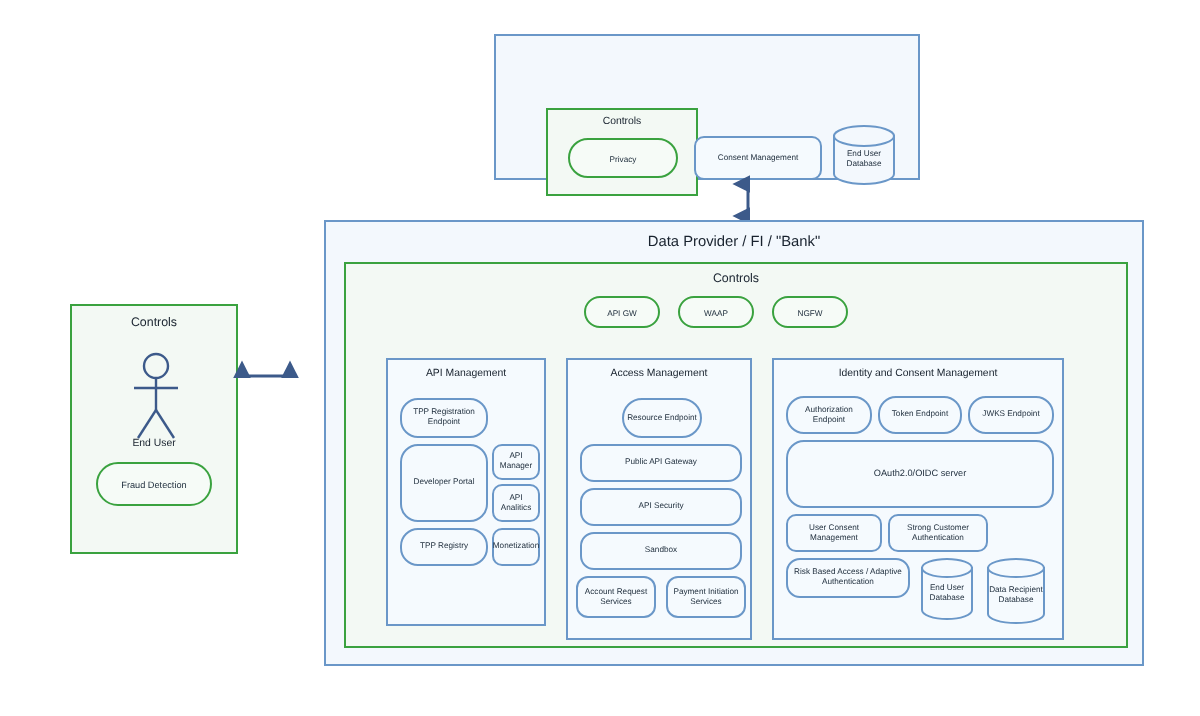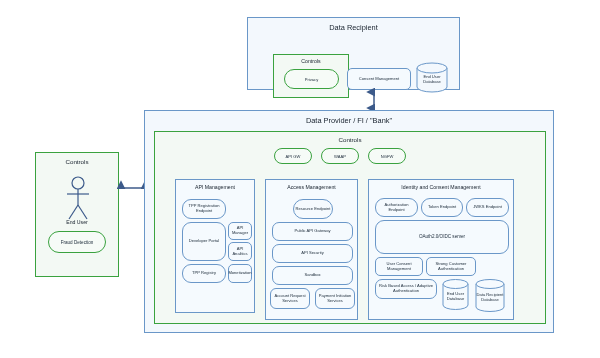--- a/index.html
+++ b/index.html
@@ -96,21 +96,20 @@
   .fs4 { font-size: 4.1px; }
   .fs45 { font-size: 4.6px; }
   .fs5 { font-size: 5.2px; }
   .fs6 { font-size: 6.2px; }
   .fs7 { font-size: 7.4px; }
 </style>
 </head>
 <body>
 
 <div class="box" style="left:247px; top:17px; width:213px; height:73px;">
-  <div class="title fs7" style="top:5px;">Data Recipient</div>
 
   <div class="box green" style="left:25px; top:36px; width:76px; height:44px;">
     <div class="title fs5" style="top:3px;">Controls</div>
     <div class="pill fs4" style="left:10px; top:14px; width:55px; height:20px;">
       <span>Privacy</span>
     </div>
   </div>
 
   <div class="node fs4" style="left:99px; top:50px; width:64px; height:22px;">
     <span>Consent Management</span>
@@ -165,21 +164,21 @@
         <path d="M3,0 L6,6 L0,6 Z" fill="#3c5a8a"></path>
       </marker>
       <marker id="ahR" markerWidth="6" markerHeight="6" refX="3" refY="5.2" orient="auto">
         <path d="M3,0 L6,6 L0,6 Z" fill="#3c5a8a"></path>
       </marker>
     </defs>
     <line x1="2" y1="6" x2="26" y2="6" stroke="#3c5a8a" stroke-width="1.5" marker-start="url(#ahL)" marker-end="url(#ahR)"></line>
   </svg>
 </div>
 
-<div class="box" style="left:144px; top:110px; width:410px; height:223px;">
+<div class="box" style="left:162px; top:110px; width:410px; height:223px;">
   <div class="title fs7" style="top:5px;">Data Provider / FI / "Bank"</div>
 
   <div class="box green" style="left:9px; top:20px; width:392px; height:193px;">
     <div class="title fs6" style="top:4px;">Controls</div>
 
     <div class="pill fs4" style="left:119px; top:16px; width:38px; height:16px;">
       <span>API GW</span>
     </div>
     <div class="pill fs4" style="left:166px; top:16px; width:38px; height:16px;">
       <span>WAAP</span>

